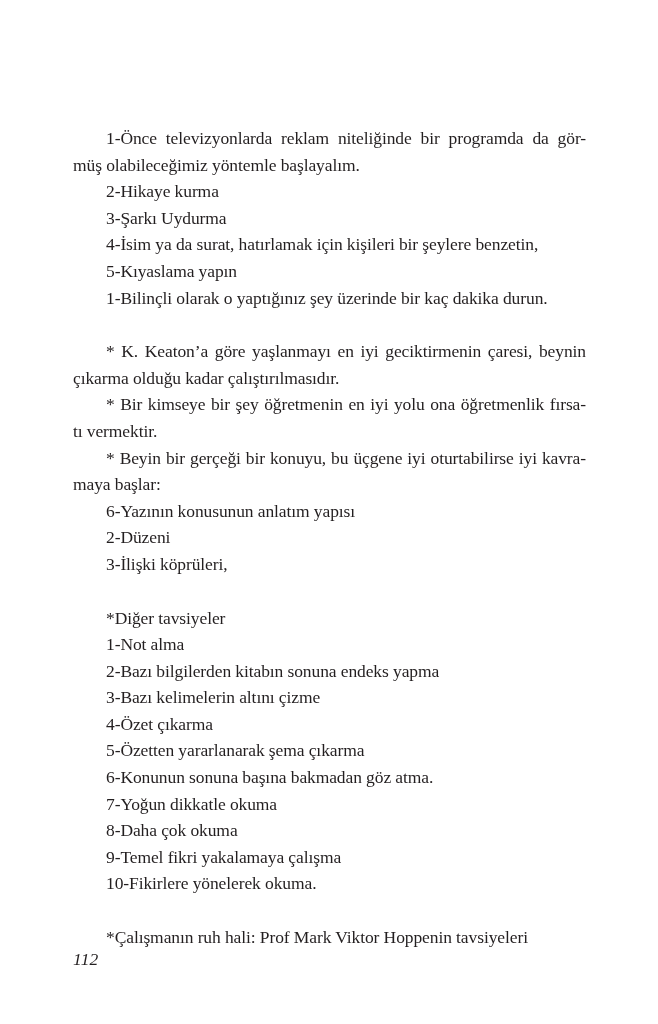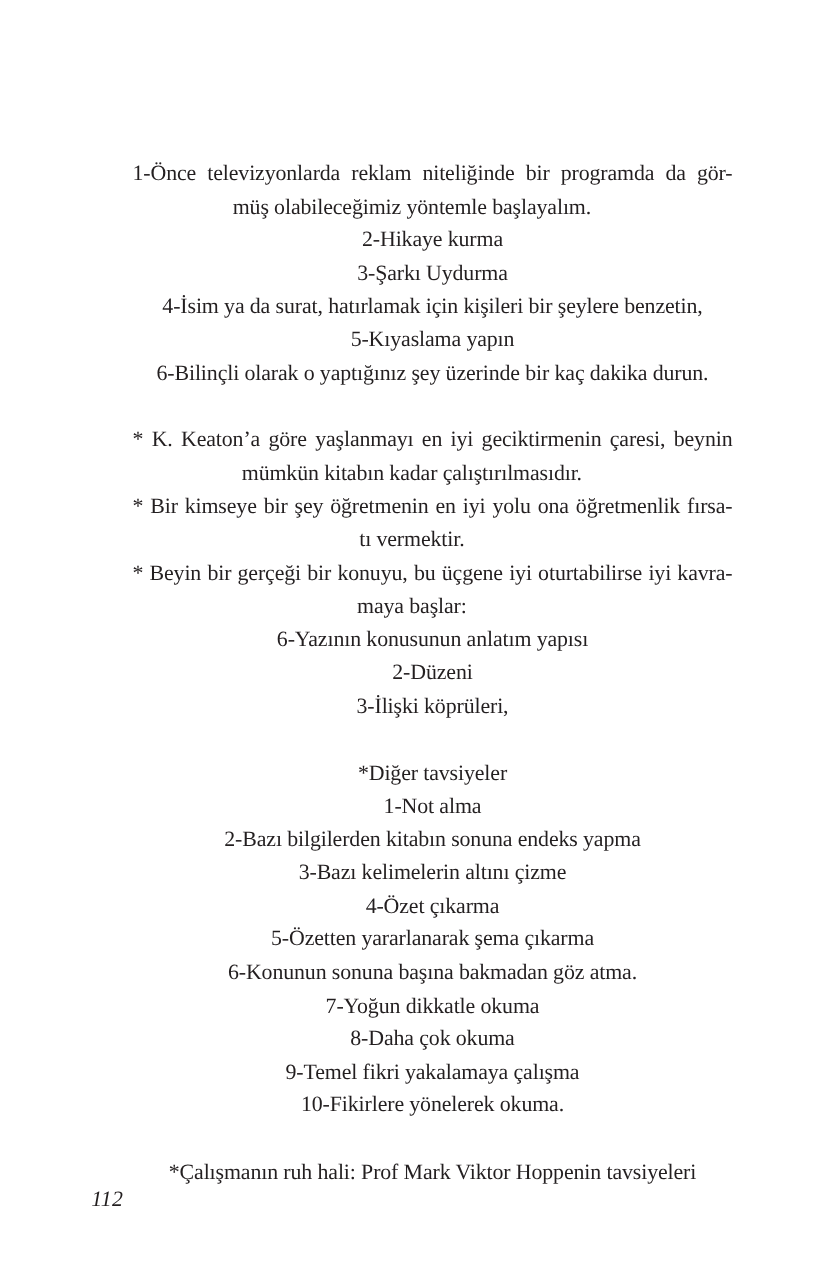--- a/index.html
+++ b/index.html
@@ -33,21 +33,20 @@
     .p.last-justify {
       text-align-last: justify;
     }
     .item {
       font-size: 17.5px;
       line-height: 26.6px;
       margin: 0;
       padding-left: 33px;
       white-space: nowrap;
       letter-spacing: -0.1px;
-      text-align: center;
     }
     .gap {
       height: 27px;
     }
     .page-number {
       position: absolute;
       left: 73px;
       top: 946px;
       font-size: 17.5px;
       line-height: 26px;
@@ -60,28 +59,28 @@
 
 <div class="page">
 
   <div>
     <p class="p last-justify">1-Önce televizyonlarda reklam niteliğinde bir programda da gör-</p>
     <p class="item" style="padding-left:0">müş olabileceğimiz yöntemle başlayalım.</p>
     <p class="item">2-Hikaye kurma</p>
     <p class="item">3-Şarkı Uydurma</p>
     <p class="item">4-İsim ya da surat, hatırlamak için kişileri bir şeylere benzetin,</p>
     <p class="item">5-Kıyaslama yapın</p>
-    <p class="item">6-Bilinçli olarak o yaptığınız şey üzerinde bir kaç dakika durun.</p>
+    <p class="item">1-Bilinçli olarak o yaptığınız şey üzerinde bir kaç dakika durun.</p>
   </div>
 
   <div class="gap"></div>
 
   <div>
     <p class="p last-justify">* K. Keaton’a göre yaşlanmayı en iyi geciktirmenin çaresi, beynin</p>
-    <p class="item" style="padding-left:0">mümkün kitabın kadar çalıştırılmasıdır.</p>
+    <p class="item" style="padding-left:0">çıkarma olduğu kadar çalıştırılmasıdır.</p>
     <p class="p last-justify">* Bir kimseye bir şey öğretmenin en iyi yolu ona öğretmenlik fırsa-</p>
     <p class="item" style="padding-left:0">tı vermektir.</p>
     <p class="p last-justify">* Beyin bir gerçeği bir konuyu, bu üçgene iyi oturtabilirse iyi kavra-</p>
     <p class="item" style="padding-left:0">maya başlar:</p>
     <p class="item">6-Yazının konusunun anlatım yapısı</p>
     <p class="item">2-Düzeni</p>
     <p class="item">3-İlişki köprüleri,</p>
   </div>
 
   <div class="gap"></div>

